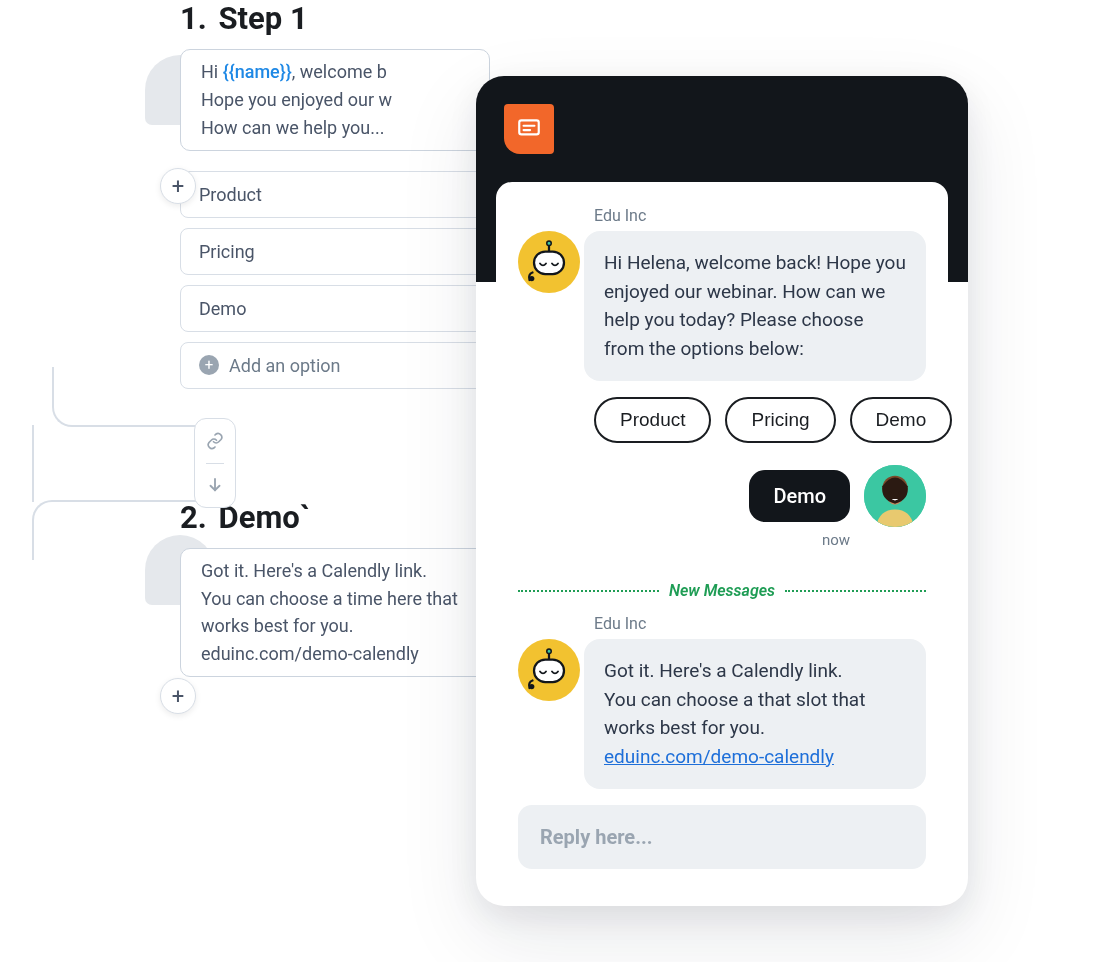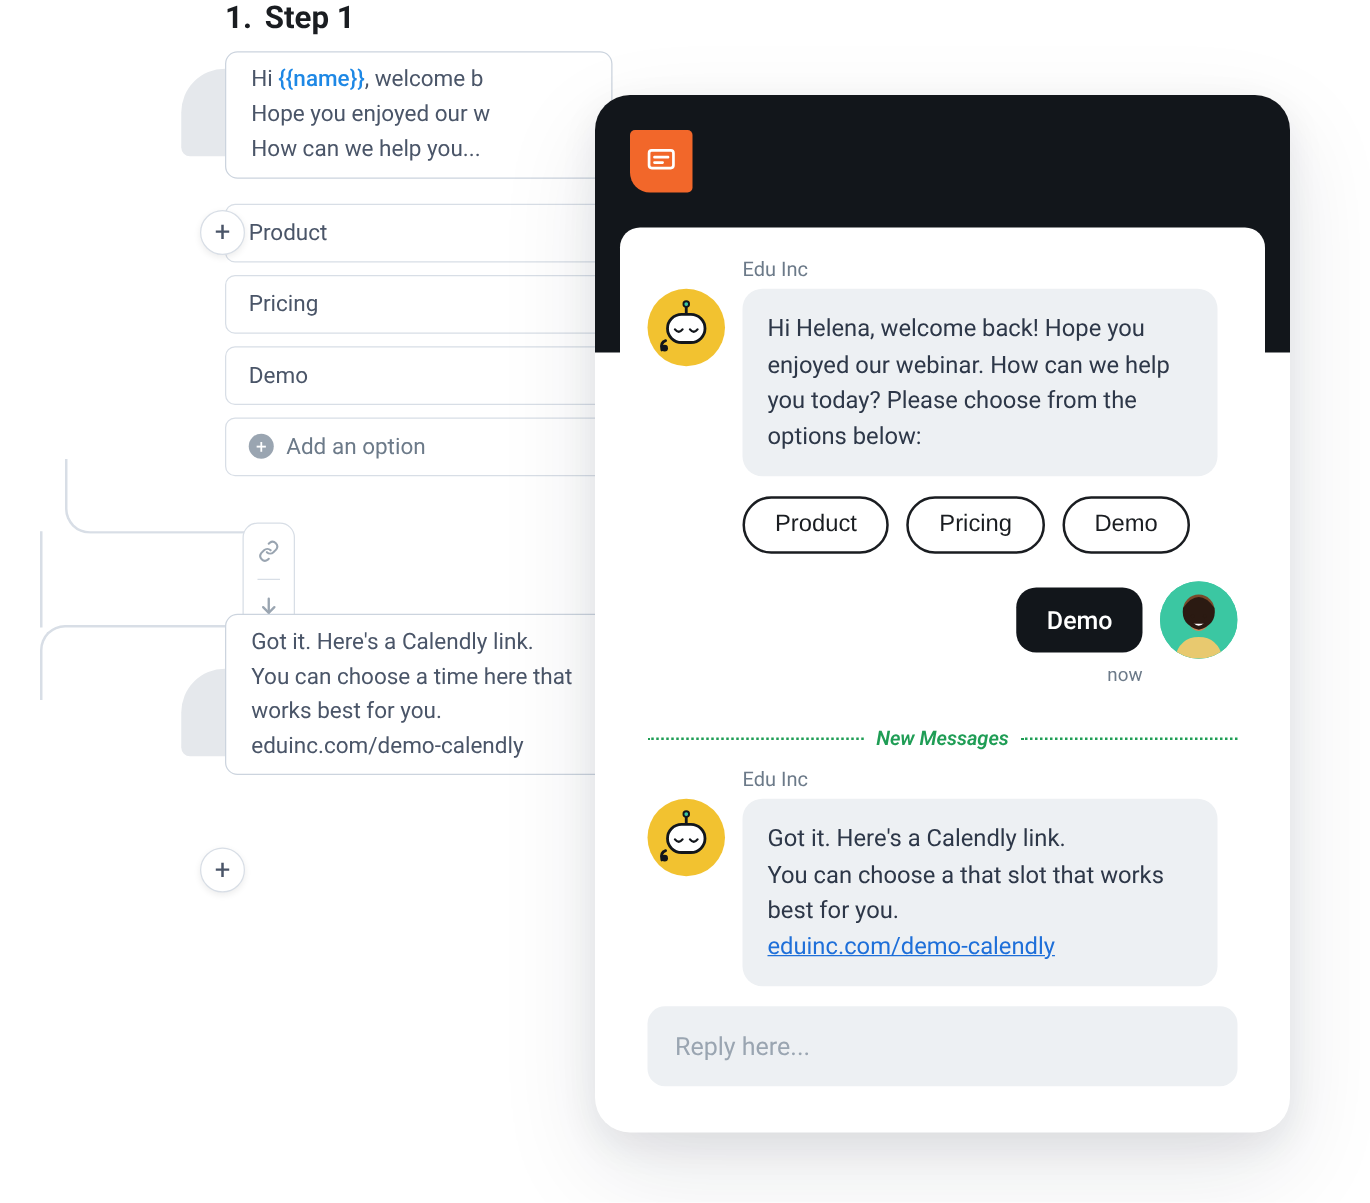--- a/index.html
+++ b/index.html
@@ -5,21 +5,21 @@
   * { box-sizing: border-box; margin: 0; padding: 0; }
   html, body { width: 1096px; height: 962px; font-family: -apple-system, BlinkMacSystemFont, "Segoe UI", Roboto, sans-serif; background: #fff; overflow: hidden; }
   .canvas { position: relative; width: 1096px; height: 962px; }
 
   
   .flow { position: absolute; left: 180px; top: 0; width: 310px; }
   .deco-blob { position: absolute; width: 70px; height: 70px; background: #E5E8EC; }
   .blob1 { left: -35px; top: 55px; border-radius: 50% 50% 50% 10%; }
   .blob2 { left: -35px; top: 535px; border-radius: 50% 50% 50% 10%;}
 
-  .step-title { font-size: 25px; font-weight: 700; color: #1A1D21; margin-bottom: 12px; }
+  .step-title { font-size: 31px; font-weight: 700; color: #1A1D21; margin-bottom: 12px; }
   .step-title .idx { margin-right: 4px; }
 
   .card { background: #fff; border: 1px solid #ccd4de; border-radius: 10px; padding: 8px 20px; font-size: 18px; color: #4A5568; line-height: 1.55; position: relative; }
   .card .tmpl-var { color: #1E88E5; font-weight: 500; }
 
   .add-btn { position: absolute; width: 36px; height: 36px; border-radius: 50%; background:#fff; border:1px solid #D8DEE6; box-shadow: 0 2px 6px rgba(0,0,0,0.08); display:flex; align-items:center; justify-content:center; font-size:22px; color:#4A5568; cursor:pointer; left:-20px; }
   .add-btn.top { top: 168px; }
   .add-btn.bot { top: 678px; }
 
   .opt-list { margin-top: 20px; display:flex; flex-direction:column; gap:10px; }
@@ -33,49 +33,49 @@
   .conn-box { background:#fff; border:1px solid #D8DEE6; border-radius:12px; width:42px; height:90px; display:flex; flex-direction:column; align-items:center; }
   .conn-half { flex:1; display:flex; align-items:center; justify-content:center; color:#9AA5B1; }
   .conn-half.top { border-bottom:1px solid #D8DEE6; }
 
   
   .curve1 { position:absolute; left:-128px; top:367px; width:160px; height:60px; border:2px solid #D8DEE6; border-right:none; border-top:none; border-radius: 0 0 0 20px; }
   .curve2 { position:absolute; left:-148px; top:500px; width:180px; height:60px; border:2px solid #D8DEE6; border-right:none; border-bottom:none; border-radius: 20px 0 0 0; }
   .vcurve { position:absolute; left:-148px; top:425px; width:2px; height:77px; background:#D8DEE6; }
 
   
-  .chat { position:absolute; left:476px; top:76px; width:556px; height:830px; background:#fff; border-radius:28px; overflow:hidden; box-shadow:0 30px 80px rgba(20,30,50,0.10), 0 10px 30px rgba(20,30,50,0.08); }
+  .chat { position:absolute; left:476px; top:76px; width:492px; height:830px; background:#fff; border-radius:28px; overflow:hidden; box-shadow:0 30px 80px rgba(20,30,50,0.10), 0 10px 30px rgba(20,30,50,0.08); }
   .chat-hdr { background:#12161B; height:206px; padding:28px; }
   .brand { width:50px; height:50px; background:#F2672A; border-radius:4px 4px 4px 16px; display:flex; align-items:center; justify-content:center; }
   .brand svg { width:26px; height:26px; }
 
   .chat-body { position:absolute; top:106px; left:20px; right:20px; bottom:20px; background:#fff; border-radius:16px; padding:24px 22px 20px; display:flex; flex-direction:column; }
 
   .sender { font-size:16px; color:#6C7A89; margin-bottom:6px; margin-left:76px; }
-  .row { display:flex; gap:14px; align-items:flex-start; margin-bottom:16px; }
+  .row { display:flex; gap:4px; align-items:flex-start; margin-bottom:16px; }
   .bot-av { width:62px; height:62px; border-radius:50%; background:#F2C230; display:flex; align-items:center; justify-content:center; flex-shrink:0; position:relative; }
   .bot-av svg { width:48px; height:48px; }
 
   .bubble { background:#EDF0F3; border-radius:16px; padding:18px 20px; font-size:19px; color:#2D3748; line-height:1.5; max-width:380px; }
   .bubble a { color:#1E6FD9; text-decoration:underline; }
 
   .chips { display:flex; gap:14px; margin-left:76px; margin-bottom:22px; }
   .chip { border:2px solid #1A1D21; border-radius:999px; padding:10px 24px; font-size:19px; color:#1A1D21; background:#fff; cursor:pointer; font-weight:500; }
 
   .user-row { display:flex; justify-content:flex-end; align-items:center; gap:14px; margin-bottom:4px; }
   .user-bubble { background:#12161B; color:#fff; border-radius:16px; padding:14px 24px; font-size:20px; font-weight:500; }
   .user-av { width:62px; height:62px; border-radius:50%; background:#3BC7A2; overflow:hidden; flex-shrink:0; display:flex; align-items:center; justify-content:center; }
   .user-av svg { width:62px; height:62px; }
   .ts { text-align:right; font-size:15px; color:#6C7A89; margin-right:76px; margin-bottom:26px; }
 
   .divider { display:flex; align-items:center; gap:10px; margin:6px 0 14px; }
   .divider .line { flex:1; border-top:2px dotted #1F9D55; }
   .divider .lbl { color:#1F9D55; font-size:16px; font-weight:600;font-style:italic; }
 
-  .reply-box { margin-top:auto; background:#EDF0F3; border-radius:14px; padding:20px 22px; font-size:20px; color:#9AA5B1; }
+  .reply-box { margin-top:auto; background:#EDF0F3; border-radius:14px; padding:20px 22px; font-size:20px; color:#9AA5B1;font-weight:bold; }
 
 </style>
 </head>
 <body>
 
 <div class="canvas">
 
   <div class="flow">
     <div class="deco-blob blob1"></div>
     <div class="deco-blob blob2"></div>
@@ -119,20 +119,24 @@
         <div class="conn-half">
           <svg width="18" height="18" viewBox="0 0 24 24" fill="none" stroke="#9AA5B1" stroke-width="2.5" stroke-linecap="round">
               <path d="M12 4v15"></path>
               <path d="M6 13l6 6 6-6"></path>
             </svg>
         </div>
       </div>
     </div>
 
     <div class="step2">
+      <div class="step-title">
+        <span class="idx">2.</span>
+        <span>Demo`</span>
+      </div>
       <div class="card">
         <span>Got it. Here's a Calendly link.</span><br>
         <span>You can choose a time here that</span><br>
         <span>works best for you.</span><br>
         <span>eduinc.com/demo-calendly</span>
       </div>
     </div>
 
     <div class="add-btn bot">+</div>
   </div>

